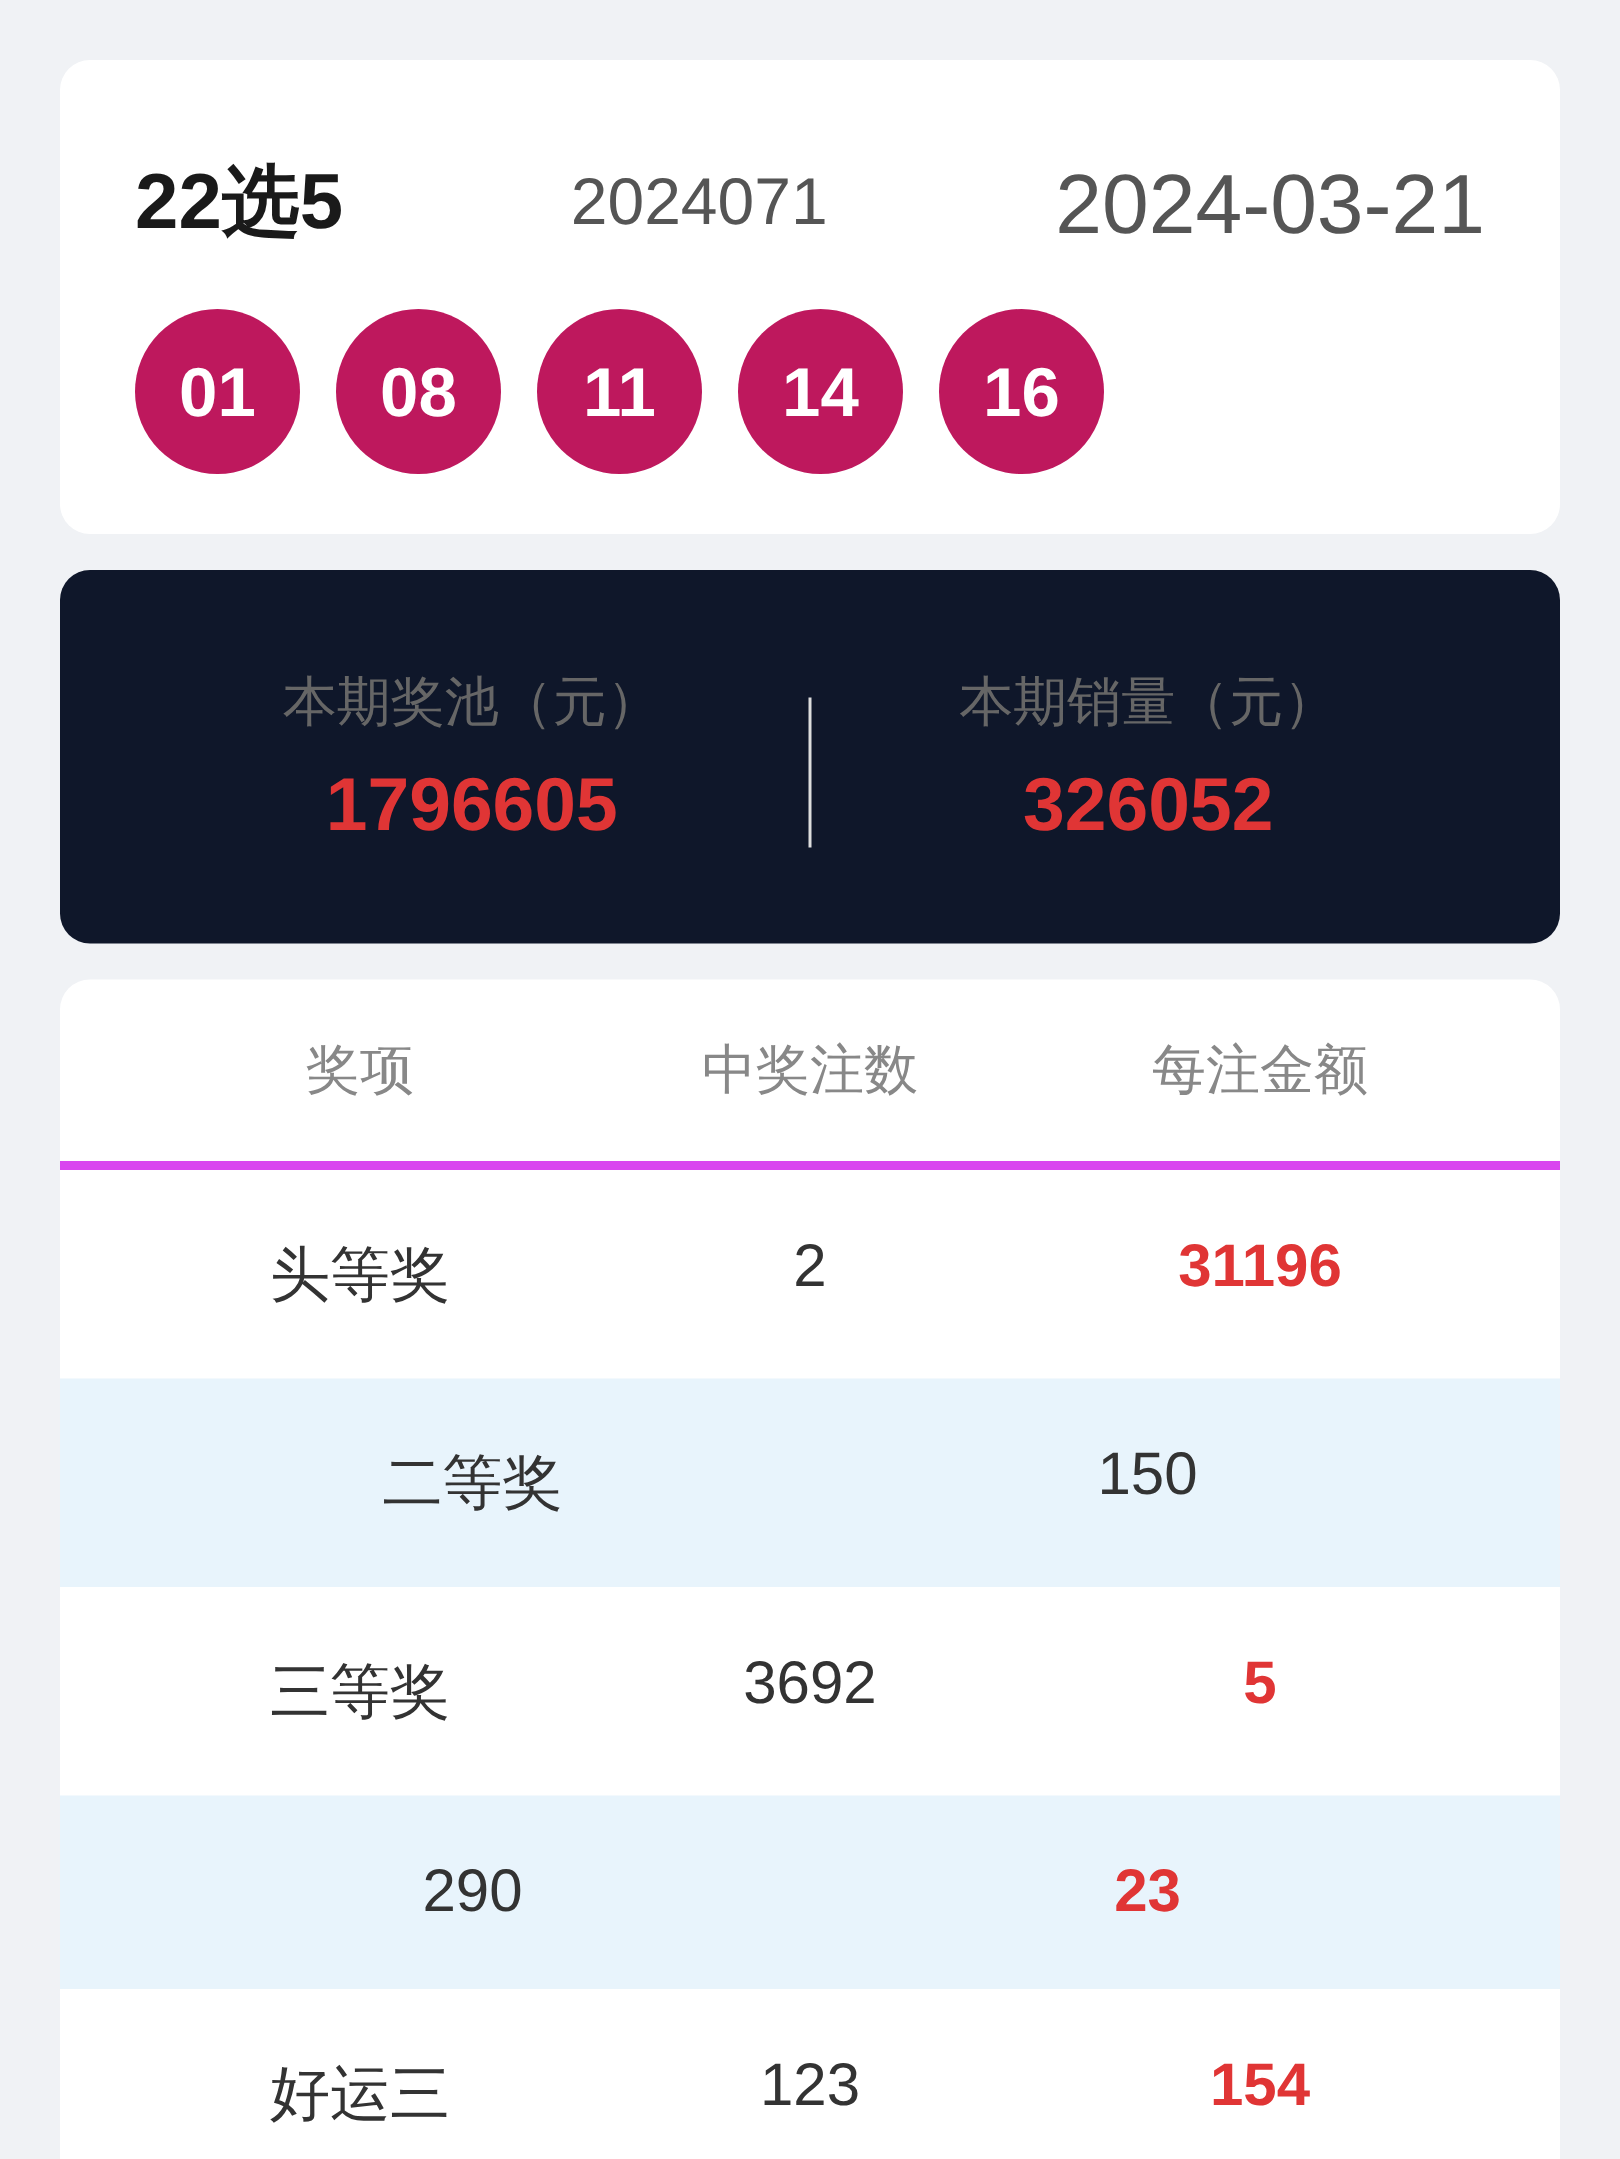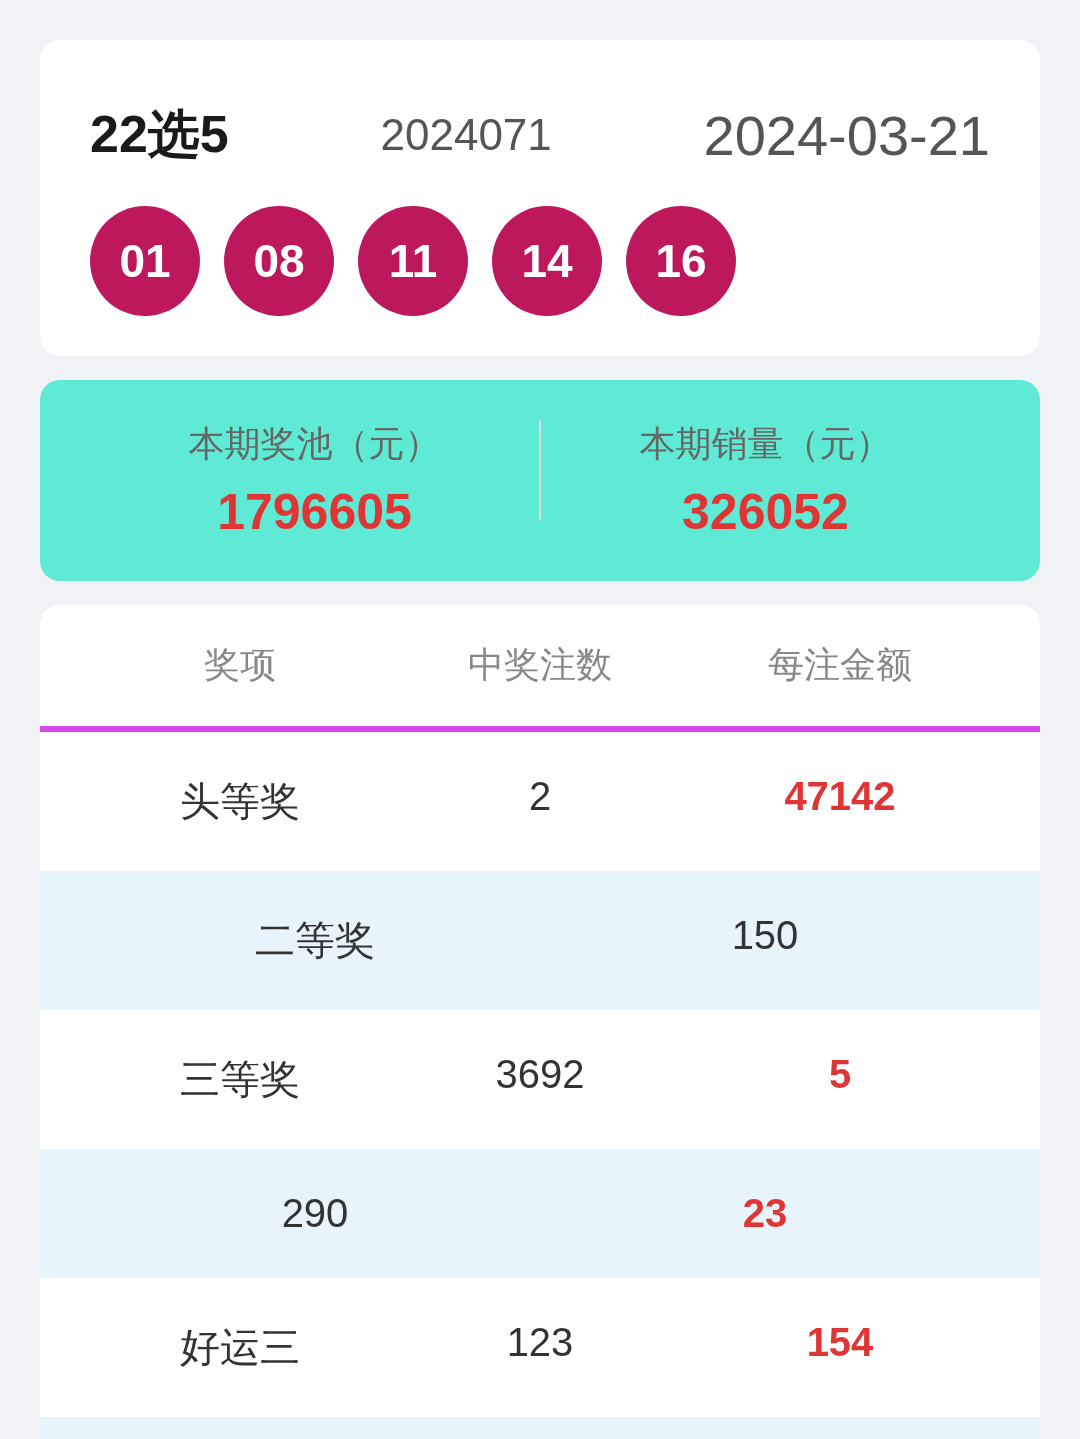--- a/index.html
+++ b/index.html
@@ -67,28 +67,28 @@
       background: #be185d;
       display: flex;
       align-items: center;
       justify-content: center;
       color: #ffffff;
       font-size: 46px;
       font-weight: 700;
     }
 
     .stats-card {
-      background: #5eead4;
+      background: #0f172a;
       border-radius: 20px;
       width: 100%;
       max-width: 1000px;
-      padding: 40px 50px;
+      padding: 64px 50px;
       margin-bottom: 24px;
       display: flex;
-      align-items: flex-start;
+      align-items: flex-end;
     }
 
     .stat-block {
       flex: 1;
       text-align: center;
     }
 
     .stat-label {
       font-size: 36px;
       color: #666666;
@@ -195,21 +195,21 @@
 <div class="table-card">
   <div class="table-header">
     <div class="col">奖项</div>
     <div class="col">中奖注数</div>
     <div class="col">每注金额</div>
   </div>
 
   <div class="table-row">
     <div class="col prize-name">头等奖</div>
     <div class="col prize-count">2</div>
-    <div class="col prize-amount">47142</div>
+    <div class="col prize-amount">31196</div>
   </div>
 
   <div class="table-row">
     <div class="col prize-name">二等奖</div>
     <div class="col prize-count">150</div>
   </div>
 
   <div class="table-row">
     <div class="col prize-name">三等奖</div>
     <div class="col prize-count">3692</div>

